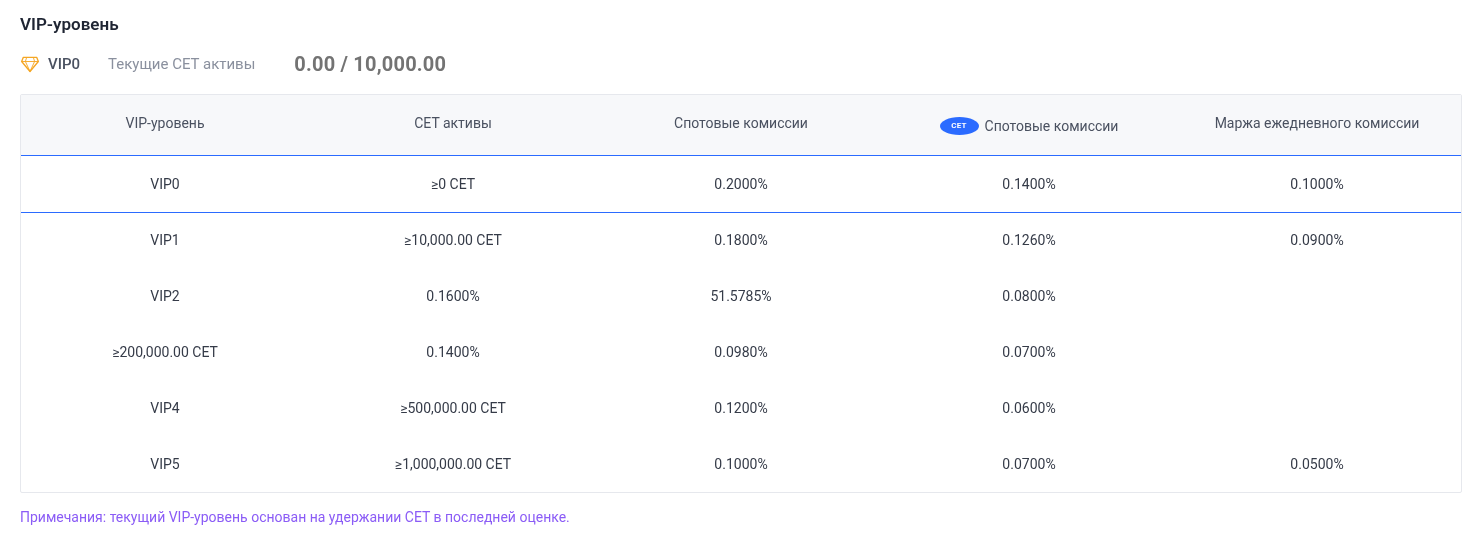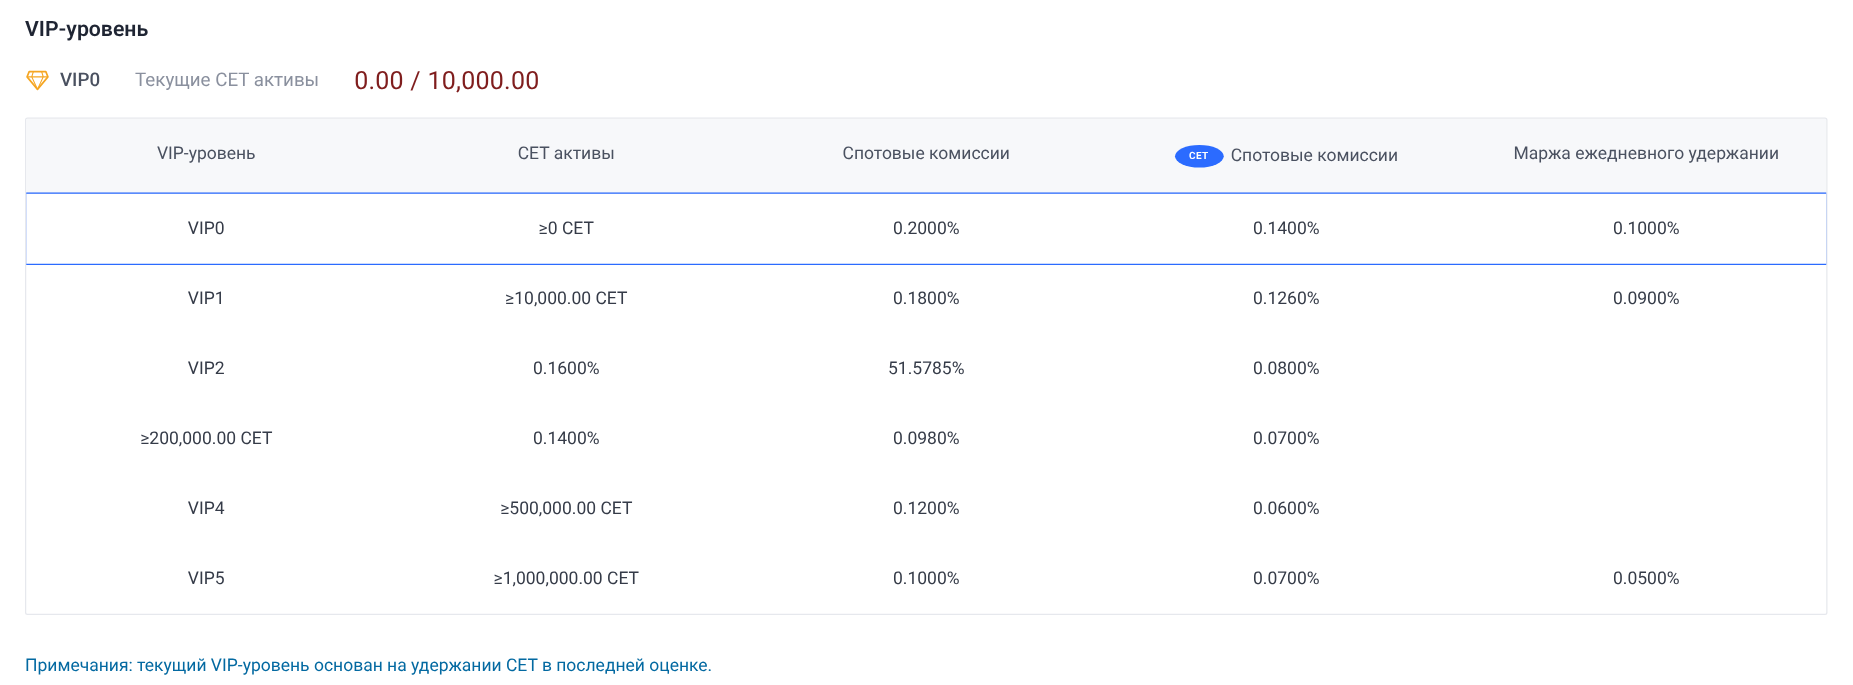--- a/index.html
+++ b/index.html
@@ -31,23 +31,24 @@
     color: #4a5160;
     font-size: 15px;
   }
   .vip-badge svg { display: block; }
   .assets-label {
     color: #8a909e;
     font-size: 15px;
   }
   .assets-value {
     font-size: 20px;
-    font-weight: 400;
-    color: #7f1d1d;
+    font-weight: 700;
+    color: #737373;
     letter-spacing: .2px;
+    margin-left: 11px;
   }
   .table {
     width: 100%;
     border: 1px solid #e6e8ed;
     border-radius: 2px;
     overflow: hidden;
   }
   .thead {
     display: grid;
     grid-template-columns: 1fr 1fr 1fr 1fr 1fr;
@@ -88,22 +89,22 @@
     border: 1px solid #2b6bff;
     margin: -1px;
   }
   .td {
     padding: 20px 10px;
     text-align: center;
     color: #353b48;
     font-size: 14px;
   }
   .footnote {
-    margin-top: 33px;
-    color: #0369a1;
+    margin-top: 16px;
+    color: #8b5cf6;
     font-size: 14px;
   }
 </style>
 </head>
 <body>
 
 <div class="page-title">VIP-уровень</div>
 
 <div class="status-row">
   <div class="vip-badge">
@@ -123,21 +124,21 @@
   <div class="thead">
     <div class="th">VIP-уровень</div>
     <div class="th">CET активы</div>
     <div class="th">Спотовые комиссии</div>
     <div class="th">
       <span class="th-inner">
         <span class="cet-icon">CET</span>
         <span>Спотовые комиссии</span>
       </span>
     </div>
-    <div class="th">Маржа ежедневного удержании</div>
+    <div class="th">Маржа ежедневного комиссии</div>
   </div>
   <div class="tbody" id="tbody">
       <div class="tr active">
         <div class="td">VIP0</div>
         <div class="td">≥0 CET</div>
         <div class="td">0.2000%</div>
         <div class="td">0.1400%</div>
         <div class="td">0.1000%</div>
       </div>
       <div class="tr">

